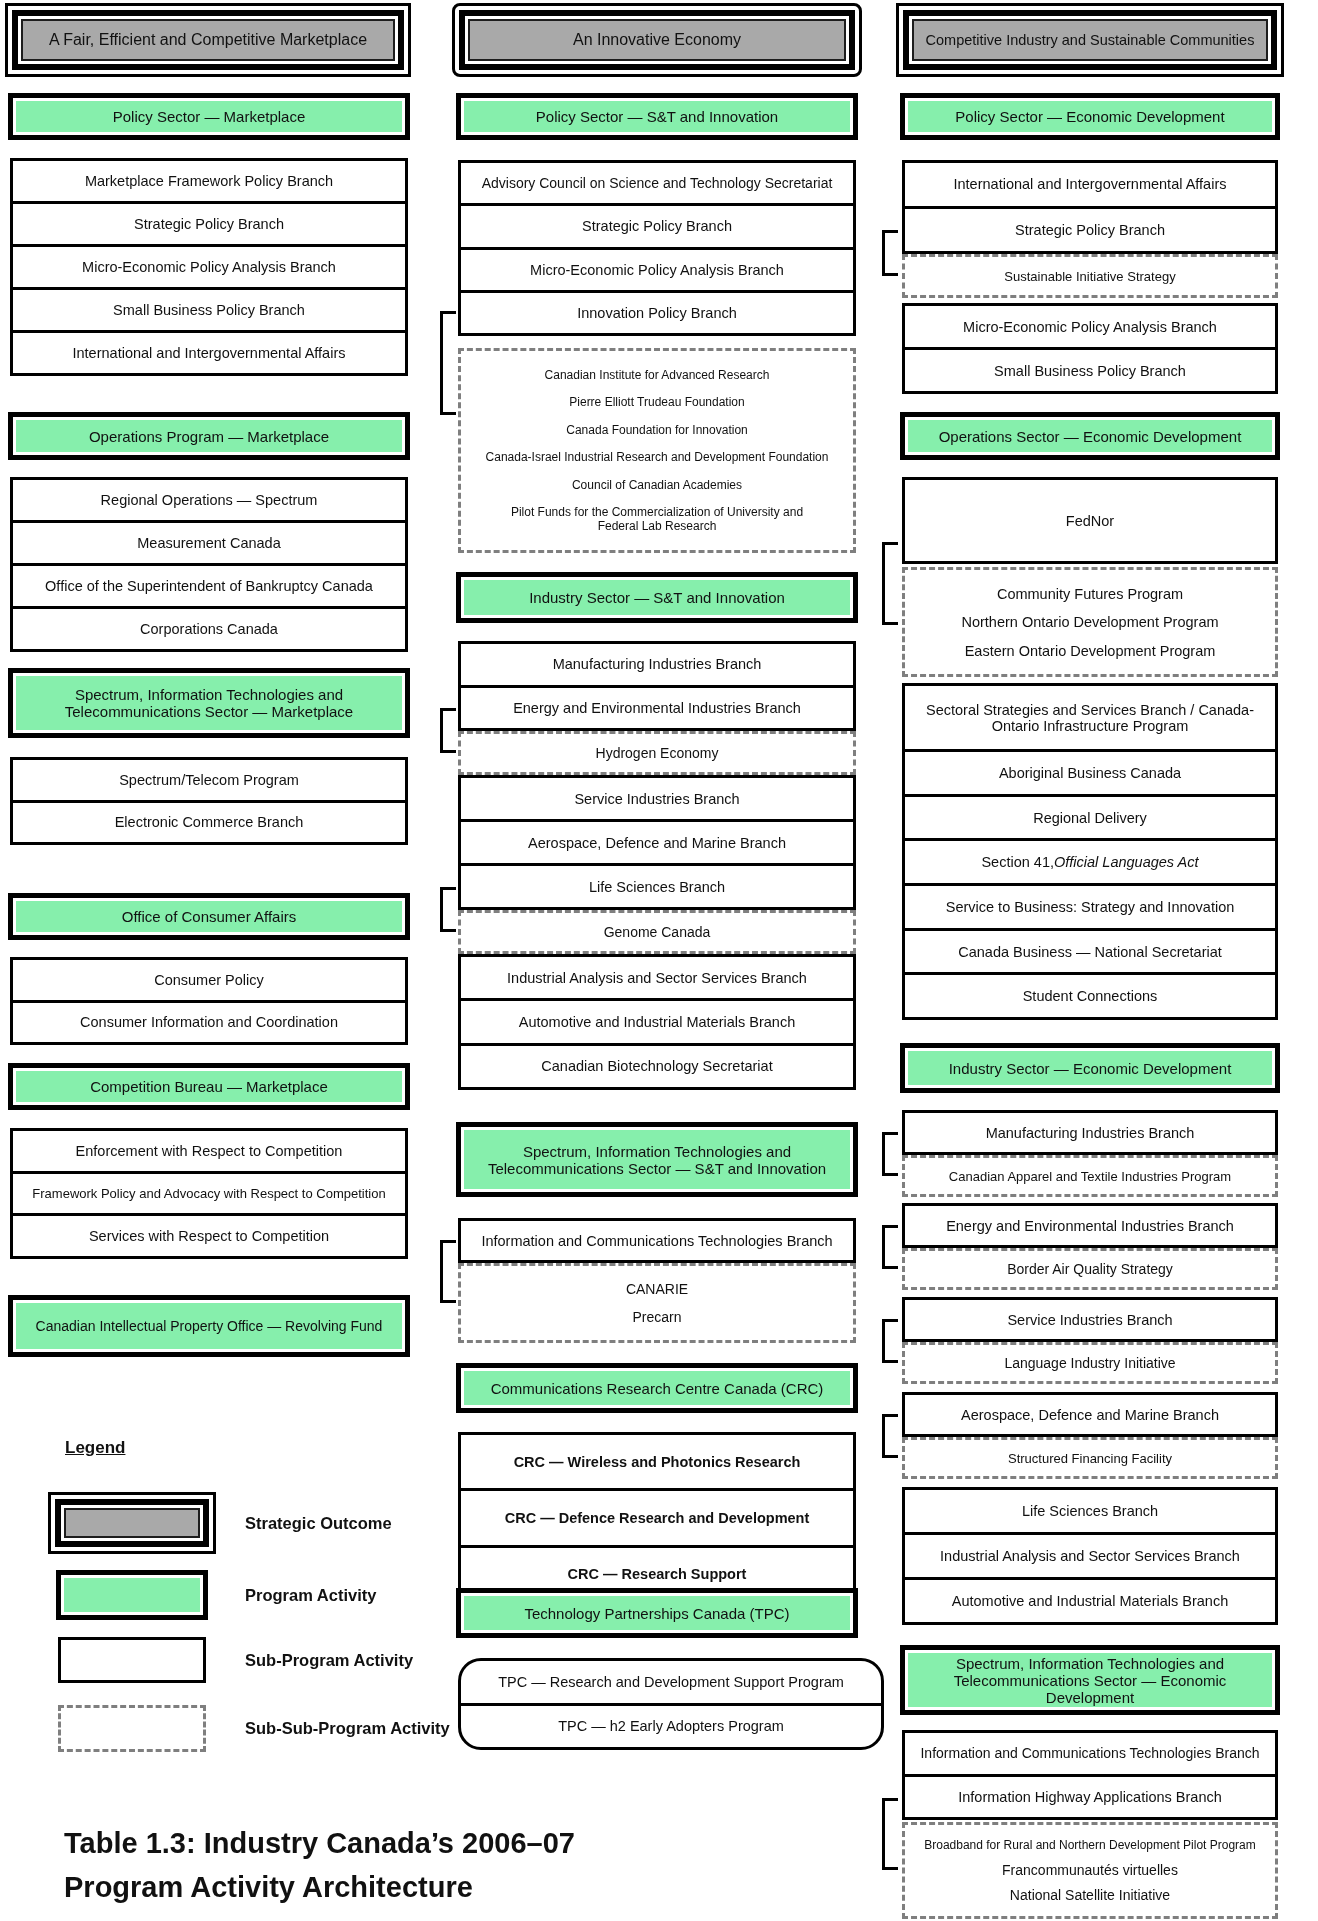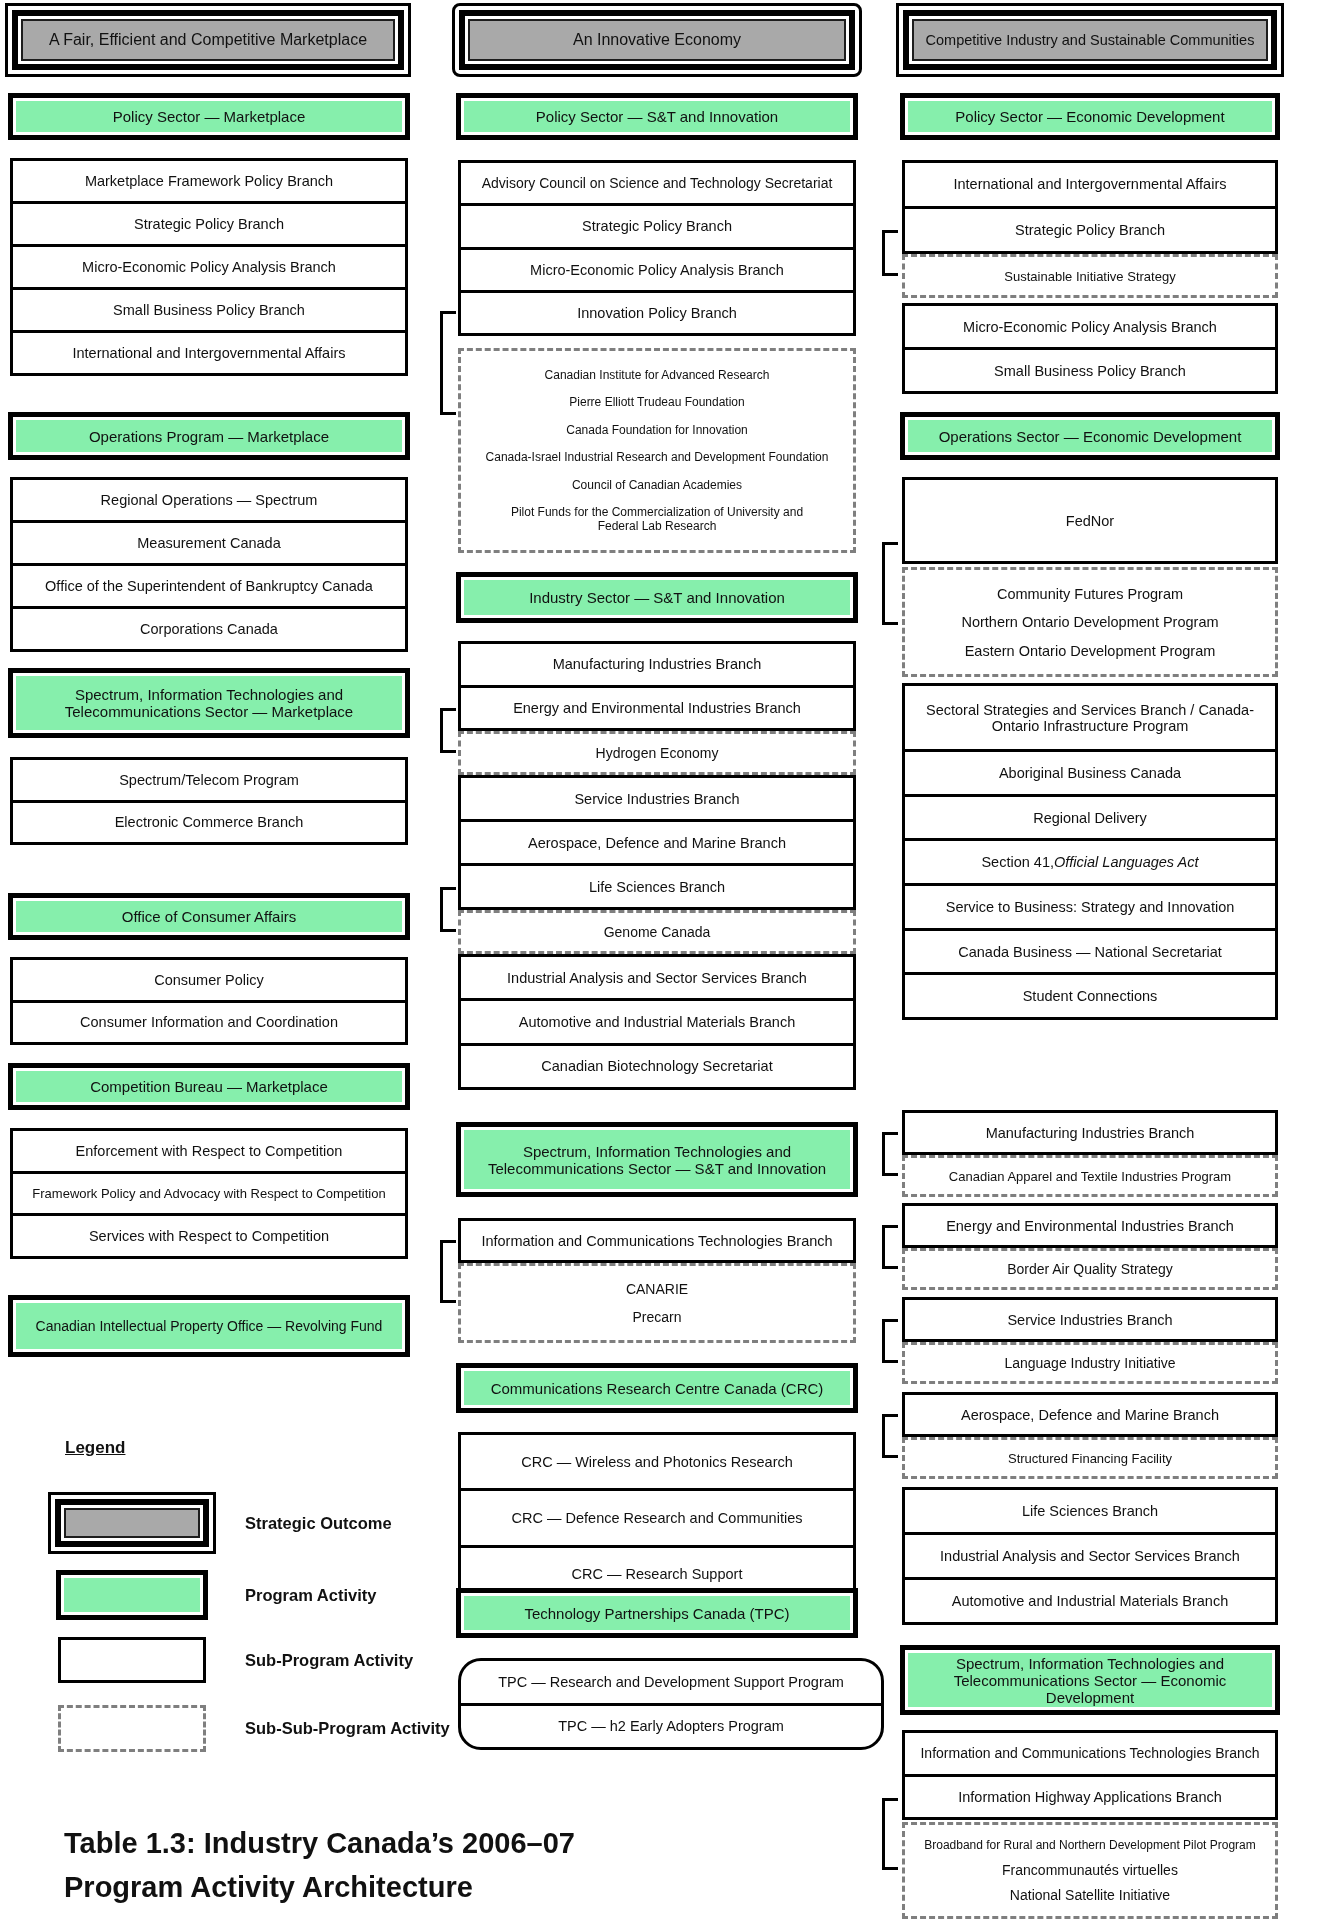--- a/index.html
+++ b/index.html
@@ -190,23 +190,23 @@
   </div>
 
   <div class="bracket" style="left:440px; top:1240px; height:63px;"></div>
   <div class="dash" style="left:458px; top:1263px; width:398px; height:80px;">
     <div class="item fs14">CANARIE</div>
     <div class="item fs14">Precarn</div>
   </div>
 
   <div class="pa" style="left:456px; top:1363px; width:402px; height:50px;">Communications Research Centre Canada (CRC)</div>
 
-  <div class="grp" style="left:458px; top:1432px; width:398px; height:172px;">
+  <div class="grp" style="left:458px; top:1432px; width:398px; height:172px;font-weight:bold;">
     <div class="row">CRC — Wireless and Photonics Research</div>
-    <div class="row">CRC — Defence Research and Communities</div>
+    <div class="row">CRC — Defence Research and Development</div>
     <div class="row">CRC — Research Support</div>
   </div>
 
   <div class="pa" style="left:456px; top:1588px; width:402px; height:50px;">Technology Partnerships Canada (TPC)</div>
 
   <div class="grp" style="left:458px; top:1658px; width:426px; height:92px;border-radius:23px;">
     <div class="row">TPC — Research and Development Support Program</div>
     <div class="row">TPC — h2 Early Adopters Program</div>
   </div>
 
@@ -252,20 +252,21 @@
     <div class="row">Regional Delivery</div>
     <div class="row">
       <span>Section 41, </span>
         <span class="it">Official Languages Act</span>
     </div>
     <div class="row">Service to Business: Strategy and Innovation</div>
     <div class="row">Canada Business — National Secretariat</div>
     <div class="row">Student Connections</div>
   </div>
 
+  <div class="pa" style="left:900px; top:1043px; width:380px; height:50px;">Industry Sector — Economic Development</div>
 
   <div class="grp" style="left:902px; top:1110px; width:376px; height:45px;">
     <div class="row">Manufacturing Industries Branch</div>
   </div>
   <div class="bracket" style="left:882px; top:1132px; height:44px;"></div>
   <div class="dash" style="left:902px; top:1155px; width:376px; height:42px;">
     <div class="item fs13">Canadian Apparel and Textile Industries Program</div>
   </div>
 
   <div class="grp" style="left:902px; top:1203px; width:376px; height:45px;">

